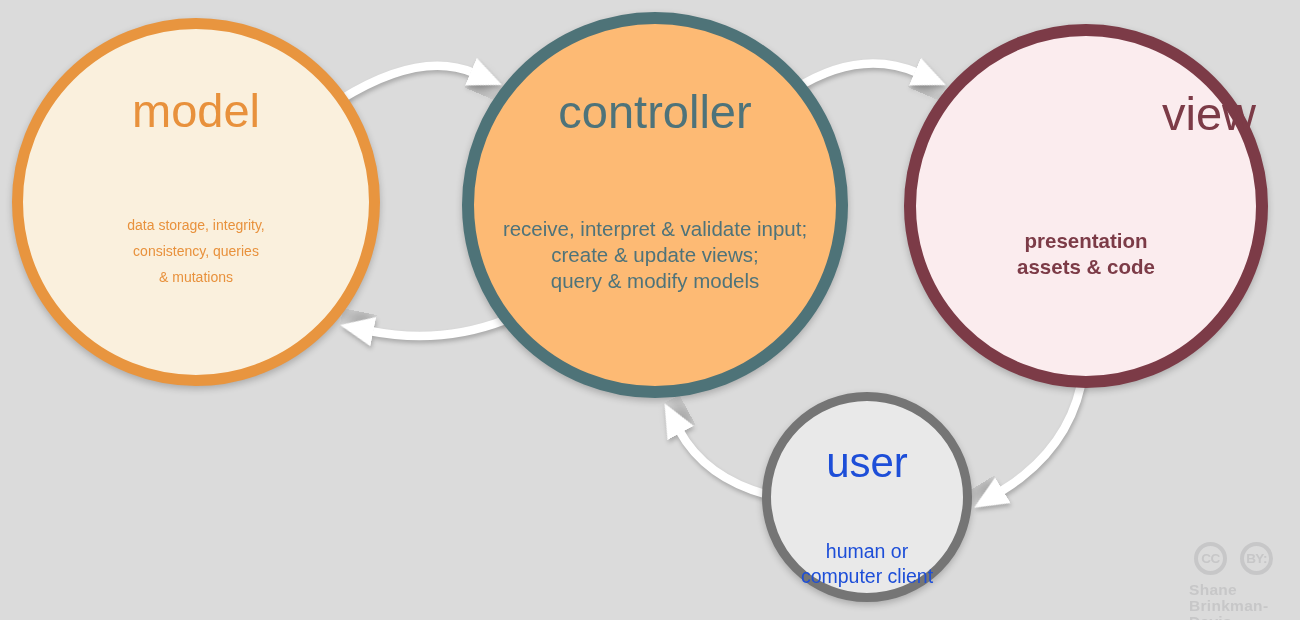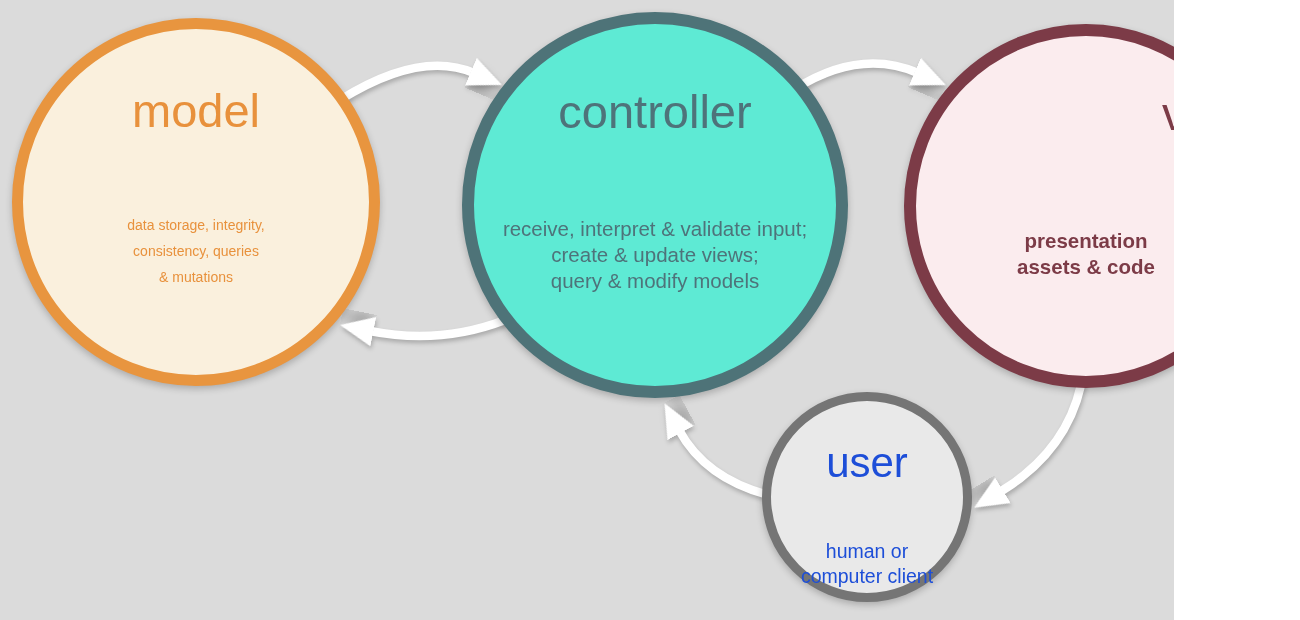--- a/index.html
+++ b/index.html
@@ -1,18 +1,18 @@
 <!DOCTYPE html>
 <html><head>
 <meta charset="utf-8">
 <style>
   html, body { margin: 0; padding: 0; }
   .canvas {
     position: relative;
-    width: 1174px;
+    width: 1300px;
     height: 620px;
     overflow: hidden;
     font-family: "Liberation Sans", sans-serif;
   }
   .arrows-layer {
     position: absolute;
     left: 0; top: 0;
     z-index: 1;
     pointer-events: none;
   }
@@ -110,21 +110,21 @@
     </g>
   </svg>
 
   <div class="node node-model" style="border-color: rgb(232, 149, 63); background-color: rgb(250, 240, 221); color: rgb(232, 145, 60);">
     <div class="title">model</div>
     <div class="desc">data storage, integrity,
 consistency, queries
 &amp; mutations</div>
   </div>
 
-  <div class="node node-controller" style="border-color: rgb(78, 115, 120); background-color: #5eead4; color: rgb(78, 115, 122);">
+  <div class="node node-controller" style="border-color: rgb(78, 115, 120); background-color: #fdba74; color: rgb(78, 115, 122);">
     <div class="title">controller</div>
     <div class="desc">receive, interpret &amp; validate input;
 create &amp; update views;
 query &amp; modify models</div>
   </div>
 
   <div class="node node-view" style="border-color: rgb(124, 59, 71); background-color: rgb(251, 236, 238); color: rgb(124, 59, 71);">
     <div class="title">view</div>
     <div class="desc">presentation
 assets &amp; code</div>

